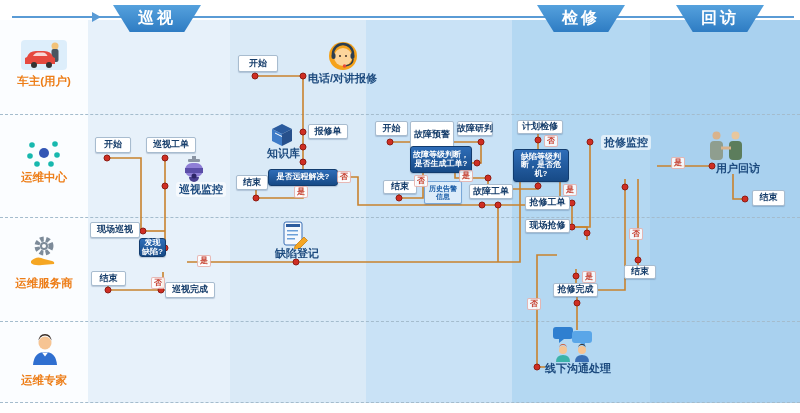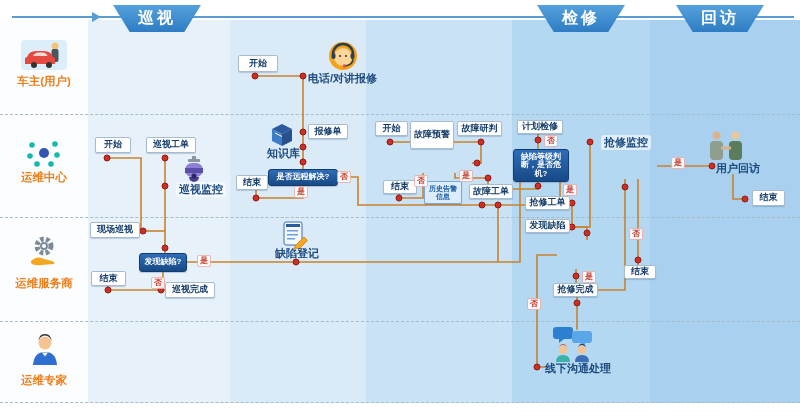--- a/index.html
+++ b/index.html
@@ -193,53 +193,54 @@
   </svg>
   <div class="flabel" style="left:267px;top:146px">知识库</div>
   <div class="box" style="left:308px;top:124px;width:40px;height:15px">报修单</div>
   <div class="box decision" style="left:268px;top:169px;width:70px;height:17px">是否远程解决?</div>
   <div class="box" style="left:236px;top:175px;width:32px;height:15px">结束</div>
   <div class="yn" style="left:294px;top:186px">是</div>
   <div class="yn" style="left:337px;top:171px">否</div>
 
   <div class="box" style="left:375px;top:121px;width:33px;height:15px">开始</div>
   <div class="box" style="left:410px;top:121px;width:44px;height:28px">故障预警</div>
-  <div class="box" style="left:457px;top:121px;width:45px;height:15px">故障研判</div>
+  <div class="box" style="left:457px;top:121px;width:36px;height:15px">故障研判</div>
+  <div class="box decision" style="left:410px;top:146px;width:62px;height:27px">故障等级判断，是否生成工单?</div>
   <div class="box" style="left:383px;top:180px;width:34px;height:14px">结束</div>
   <div class="box small-box" style="left:424px;top:181px;width:38px;height:23px">历史告警信息</div>
   <div class="box" style="left:469px;top:184px;width:44px;height:15px">故障工单</div>
   <div class="yn" style="left:459px;top:170px">是</div>
   <div class="yn" style="left:414px;top:175px">否</div>
 
   <div class="box" style="left:517px;top:120px;width:46px;height:14px">计划检修</div>
   <div class="box decision" style="left:513px;top:149px;width:56px;height:33px">缺陷等级判断，是否危机?</div>
   <div class="flabel soft" style="left:601px;top:135px">抢修监控</div>
   <div class="box" style="left:525px;top:196px;width:45px;height:14px">抢修工单</div>
-  <div class="box" style="left:525px;top:219px;width:45px;height:14px">发现缺陷</div>
+  <div class="box" style="left:525px;top:219px;width:45px;height:14px">现场抢修</div>
   <div class="box" style="left:624px;top:265px;width:32px;height:14px">结束</div>
   <div class="box" style="left:553px;top:283px;width:45px;height:14px">抢修完成</div>
   <div class="yn" style="left:544px;top:135px">否</div>
   <div class="yn" style="left:563px;top:184px">是</div>
   <div class="yn" style="left:671px;top:157px">是</div>
   <div class="yn" style="left:629px;top:228px">否</div>
   <div class="yn" style="left:582px;top:271px">是</div>
   <div class="yn" style="left:527px;top:298px">否</div>
 
   <svg class="icon" style="left:705px;top:130px" width="42" height="32">
     <circle cx="11.5" cy="5.5" r="4" fill="#d9b38c"></circle>
       <circle cx="30.5" cy="5.5" r="4" fill="#e8c79d"></circle>
     <rect x="5" y="11" width="13" height="19" rx="4" fill="#8f9e8f"></rect>
     <rect x="24" y="11" width="13" height="19" rx="4" fill="#5c7d5c"></rect>
     <path d="M16 18 h10" stroke="#d9b38c" stroke-width="3"></path>
   </svg>
   <div class="flabel" style="left:716px;top:161px">用户回访</div>
   <div class="box" style="left:752px;top:190px;width:33px;height:16px">结束</div>
 
   <div class="box" style="left:90px;top:222px;width:50px;height:16px">现场巡视</div>
-  <div class="box decision" style="left:139px;top:253px;width:48px;height:19px">发现缺陷?</div>
+  <div class="box decision" style="left:139px;top:238px;width:27px;height:19px">发现缺陷?</div>
   <div class="box" style="left:91px;top:271px;width:35px;height:15px">结束</div>
   <div class="box" style="left:165px;top:282px;width:50px;height:16px">巡视完成</div>
   <div class="yn" style="left:197px;top:255px">是</div>
   <div class="yn" style="left:151px;top:277px">否</div>
 
   <svg class="icon" style="left:281px;top:221px" width="28" height="28">
     <rect x="3" y="1" width="18" height="23" rx="2" fill="#f4f8fd" stroke="#3a6fb5"></rect>
     <rect x="5" y="3" width="14" height="3" fill="#2b5b9e"></rect>
     <rect x="6" y="9" width="11" height="1.5" fill="#6b9fd8"></rect>
     <rect x="6" y="13" width="11" height="1.5" fill="#6b9fd8"></rect>

